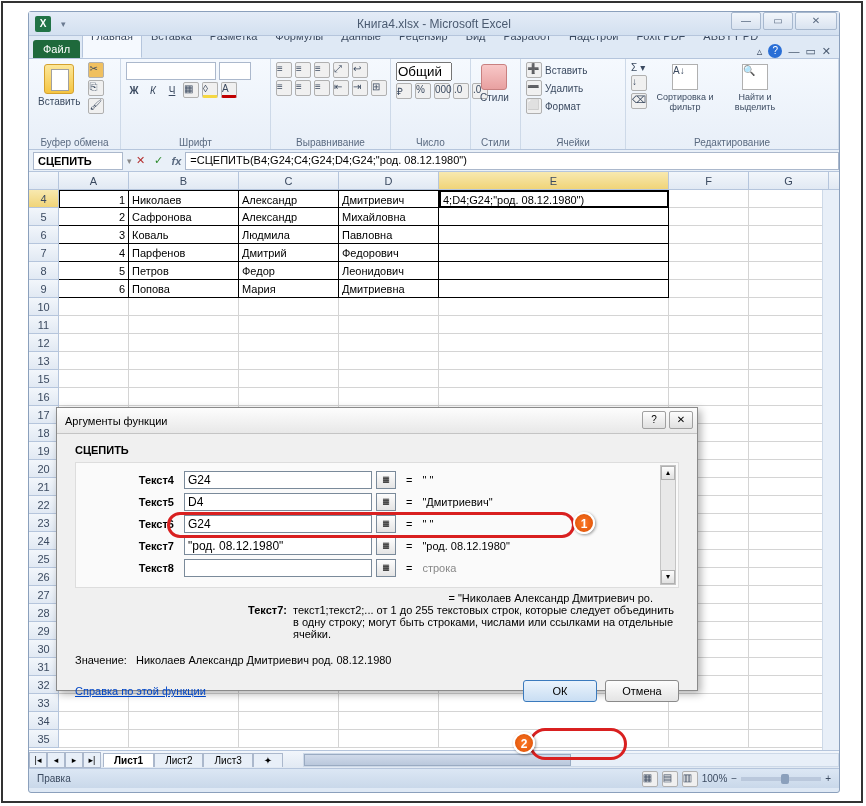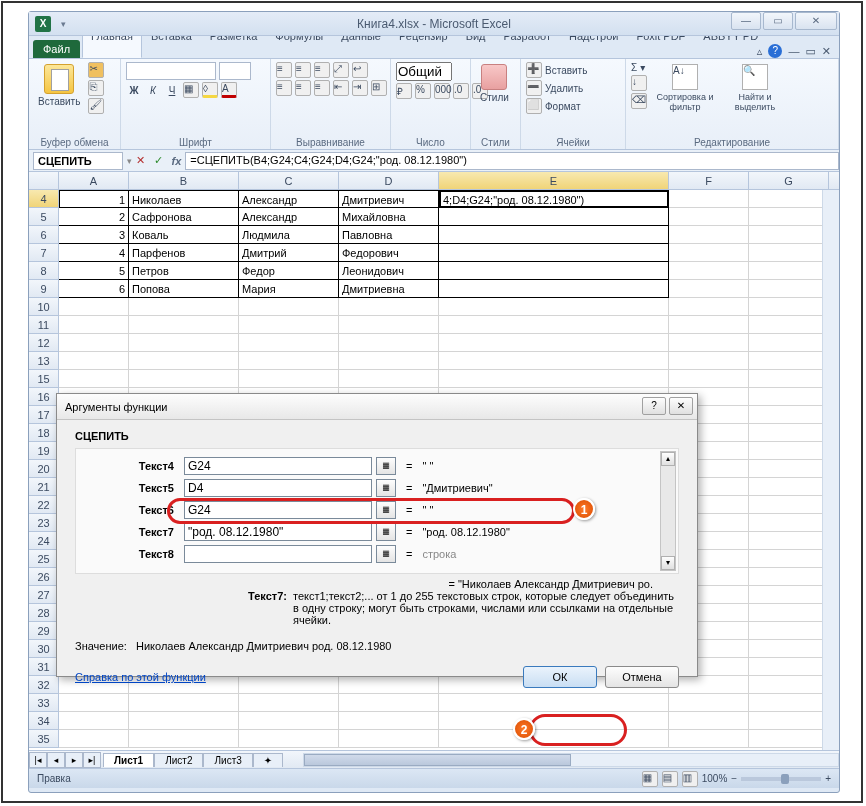--- a/index.html
+++ b/index.html
@@ -74,21 +74,21 @@
 .scroll-track{flex:1;margin-left:20px;height:14px;background:#e8eff8;border:1px solid #cdd9e8;position:relative;}
 .scroll-thumb{position:absolute;left:0;width:50%;height:100%;background:linear-gradient(#d0daea,#bac8dc);border:1px solid #9aabc2;}
 .vscroll{position:absolute;right:0;top:18px;bottom:18px;width:17px;background:#e8eff8;border-left:1px solid #cdd9e8;}
 
 .statusbar { height: 20px; background: linear-gradient(#dce7f4,#c9d8ea); border-top: 1px solid #b5c5dc; display: flex; align-items: center; font-size: 10px; padding: 0 8px; color: #3b4a60; justify-content:space-between;}
 .zoom{display:flex;align-items:center;gap:4px;}
 .zoom-track{width:80px;height:4px;background:#bac8dc;position:relative;}
 .zoom-thumb{position:absolute;left:50%;top:-3px;width:8px;height:10px;background:#8ba0bc;border-radius:2px;}
 
 
-.dialog { position: absolute; top: 390px; left: 53px; width: 642px; height: 284px; background: #f0f0f0; border: 1px solid #8a8a8a; box-shadow: 3px 3px 8px rgba(0,0,0,0.3); font-size: 11px; }
+.dialog { position: absolute; top: 404px; left: 53px; width: 642px; height: 284px; background: #f0f0f0; border: 1px solid #8a8a8a; box-shadow: 3px 3px 8px rgba(0,0,0,0.3); font-size: 11px; }
 .dlg-title { height: 26px; background: linear-gradient(#fdfdfd,#e8e8e8); border-bottom: 1px solid #c4c4c4; display: flex; align-items: center; padding: 0 8px; position: relative; }
 .dlg-controls { position: absolute; right: 4px; top: 3px; display: flex; gap: 3px; }
 .dlg-btn-tiny { width: 24px; height: 18px; border: 1px solid #a0a0a0; background: linear-gradient(#fdfdfd,#e0e0e0); text-align: center; font-size: 10px; line-height: 16px; border-radius:2px;cursor:pointer;}
 .dlg-body { padding: 10px 18px; }
 .func-name { font-weight: bold; margin-bottom: 6px; }
 .args-panel { border: 1px solid #ddd; background: #fafafa; padding: 6px 4px 6px 4px; position: relative; height: 126px;}
 .arg-row { display: flex; align-items: center; height: 22px; gap: 4px; }
 .arg-label { width: 100px; text-align: right; font-weight: bold; padding-right: 6px; }
 .arg-input { width: 188px; height: 18px; border: 1px solid #7a8a9a; background: #fff; padding: 0 3px; font-size: 12px; }
 .range-btn { width: 20px; height: 18px; border: 1px solid #7a8a9a; background: linear-gradient(#fdfdfd,#e4e4e4); font-size: 8px; text-align:center;line-height:16px;cursor:pointer;}

